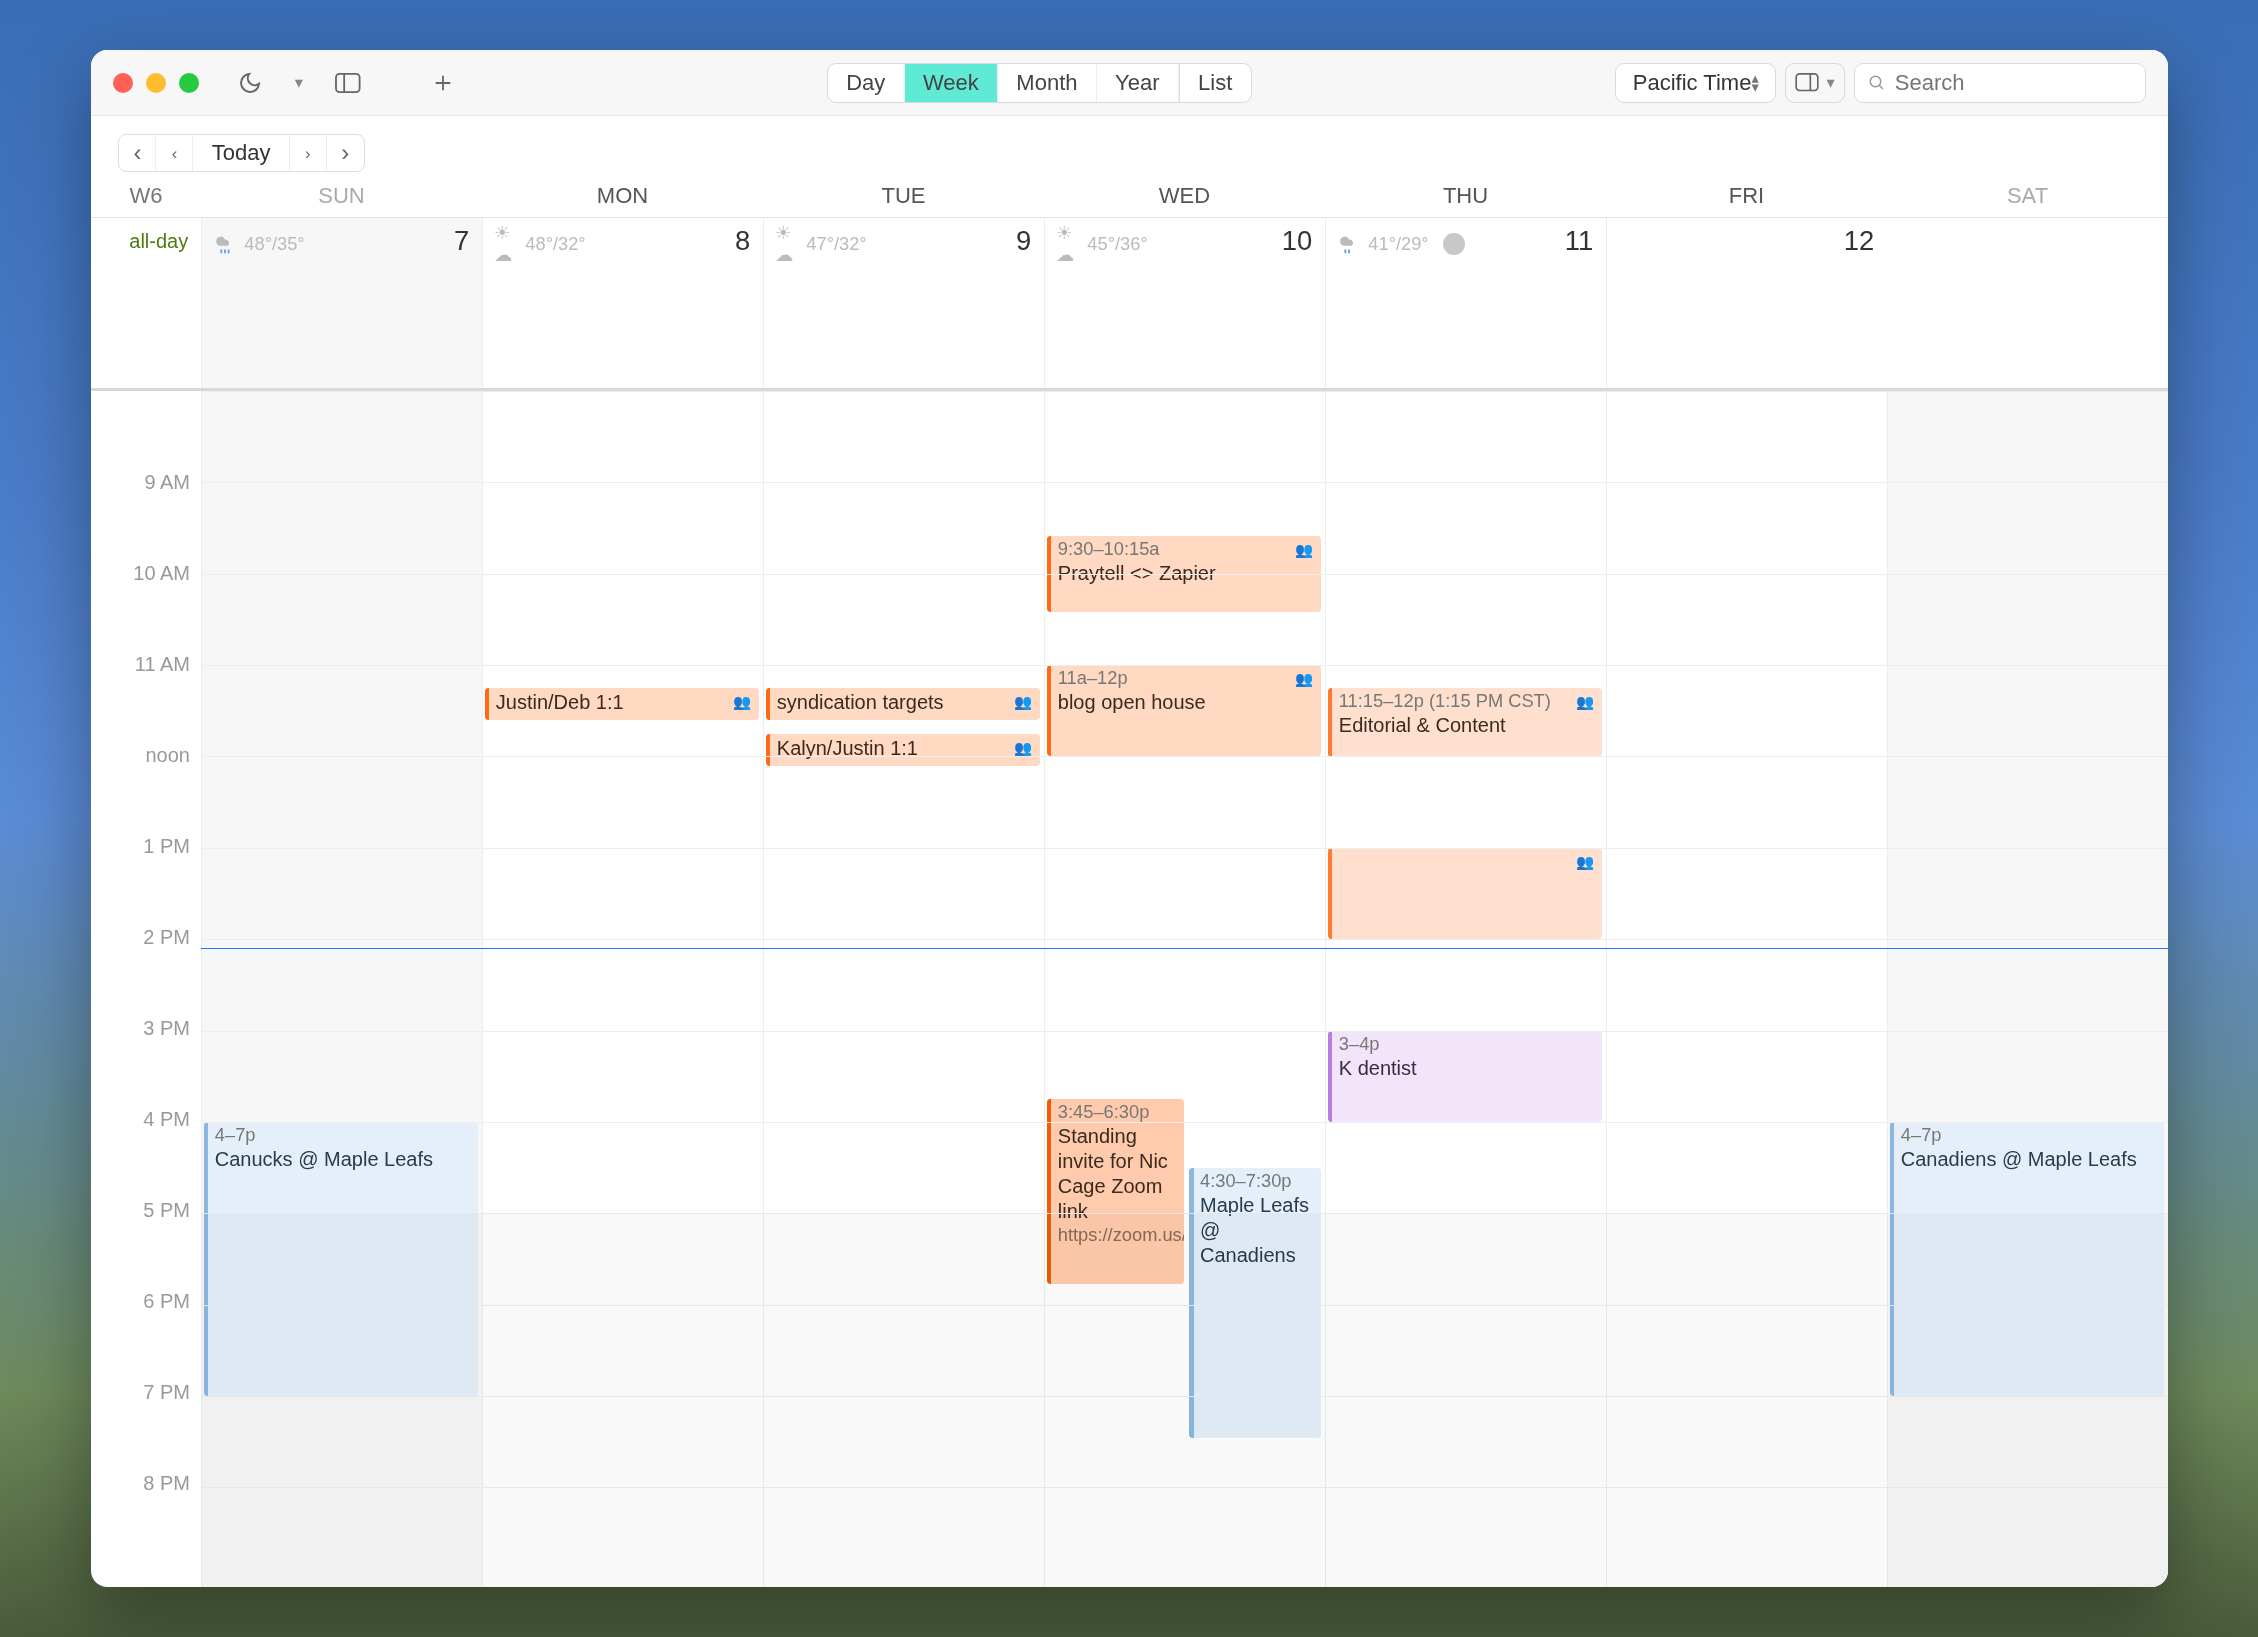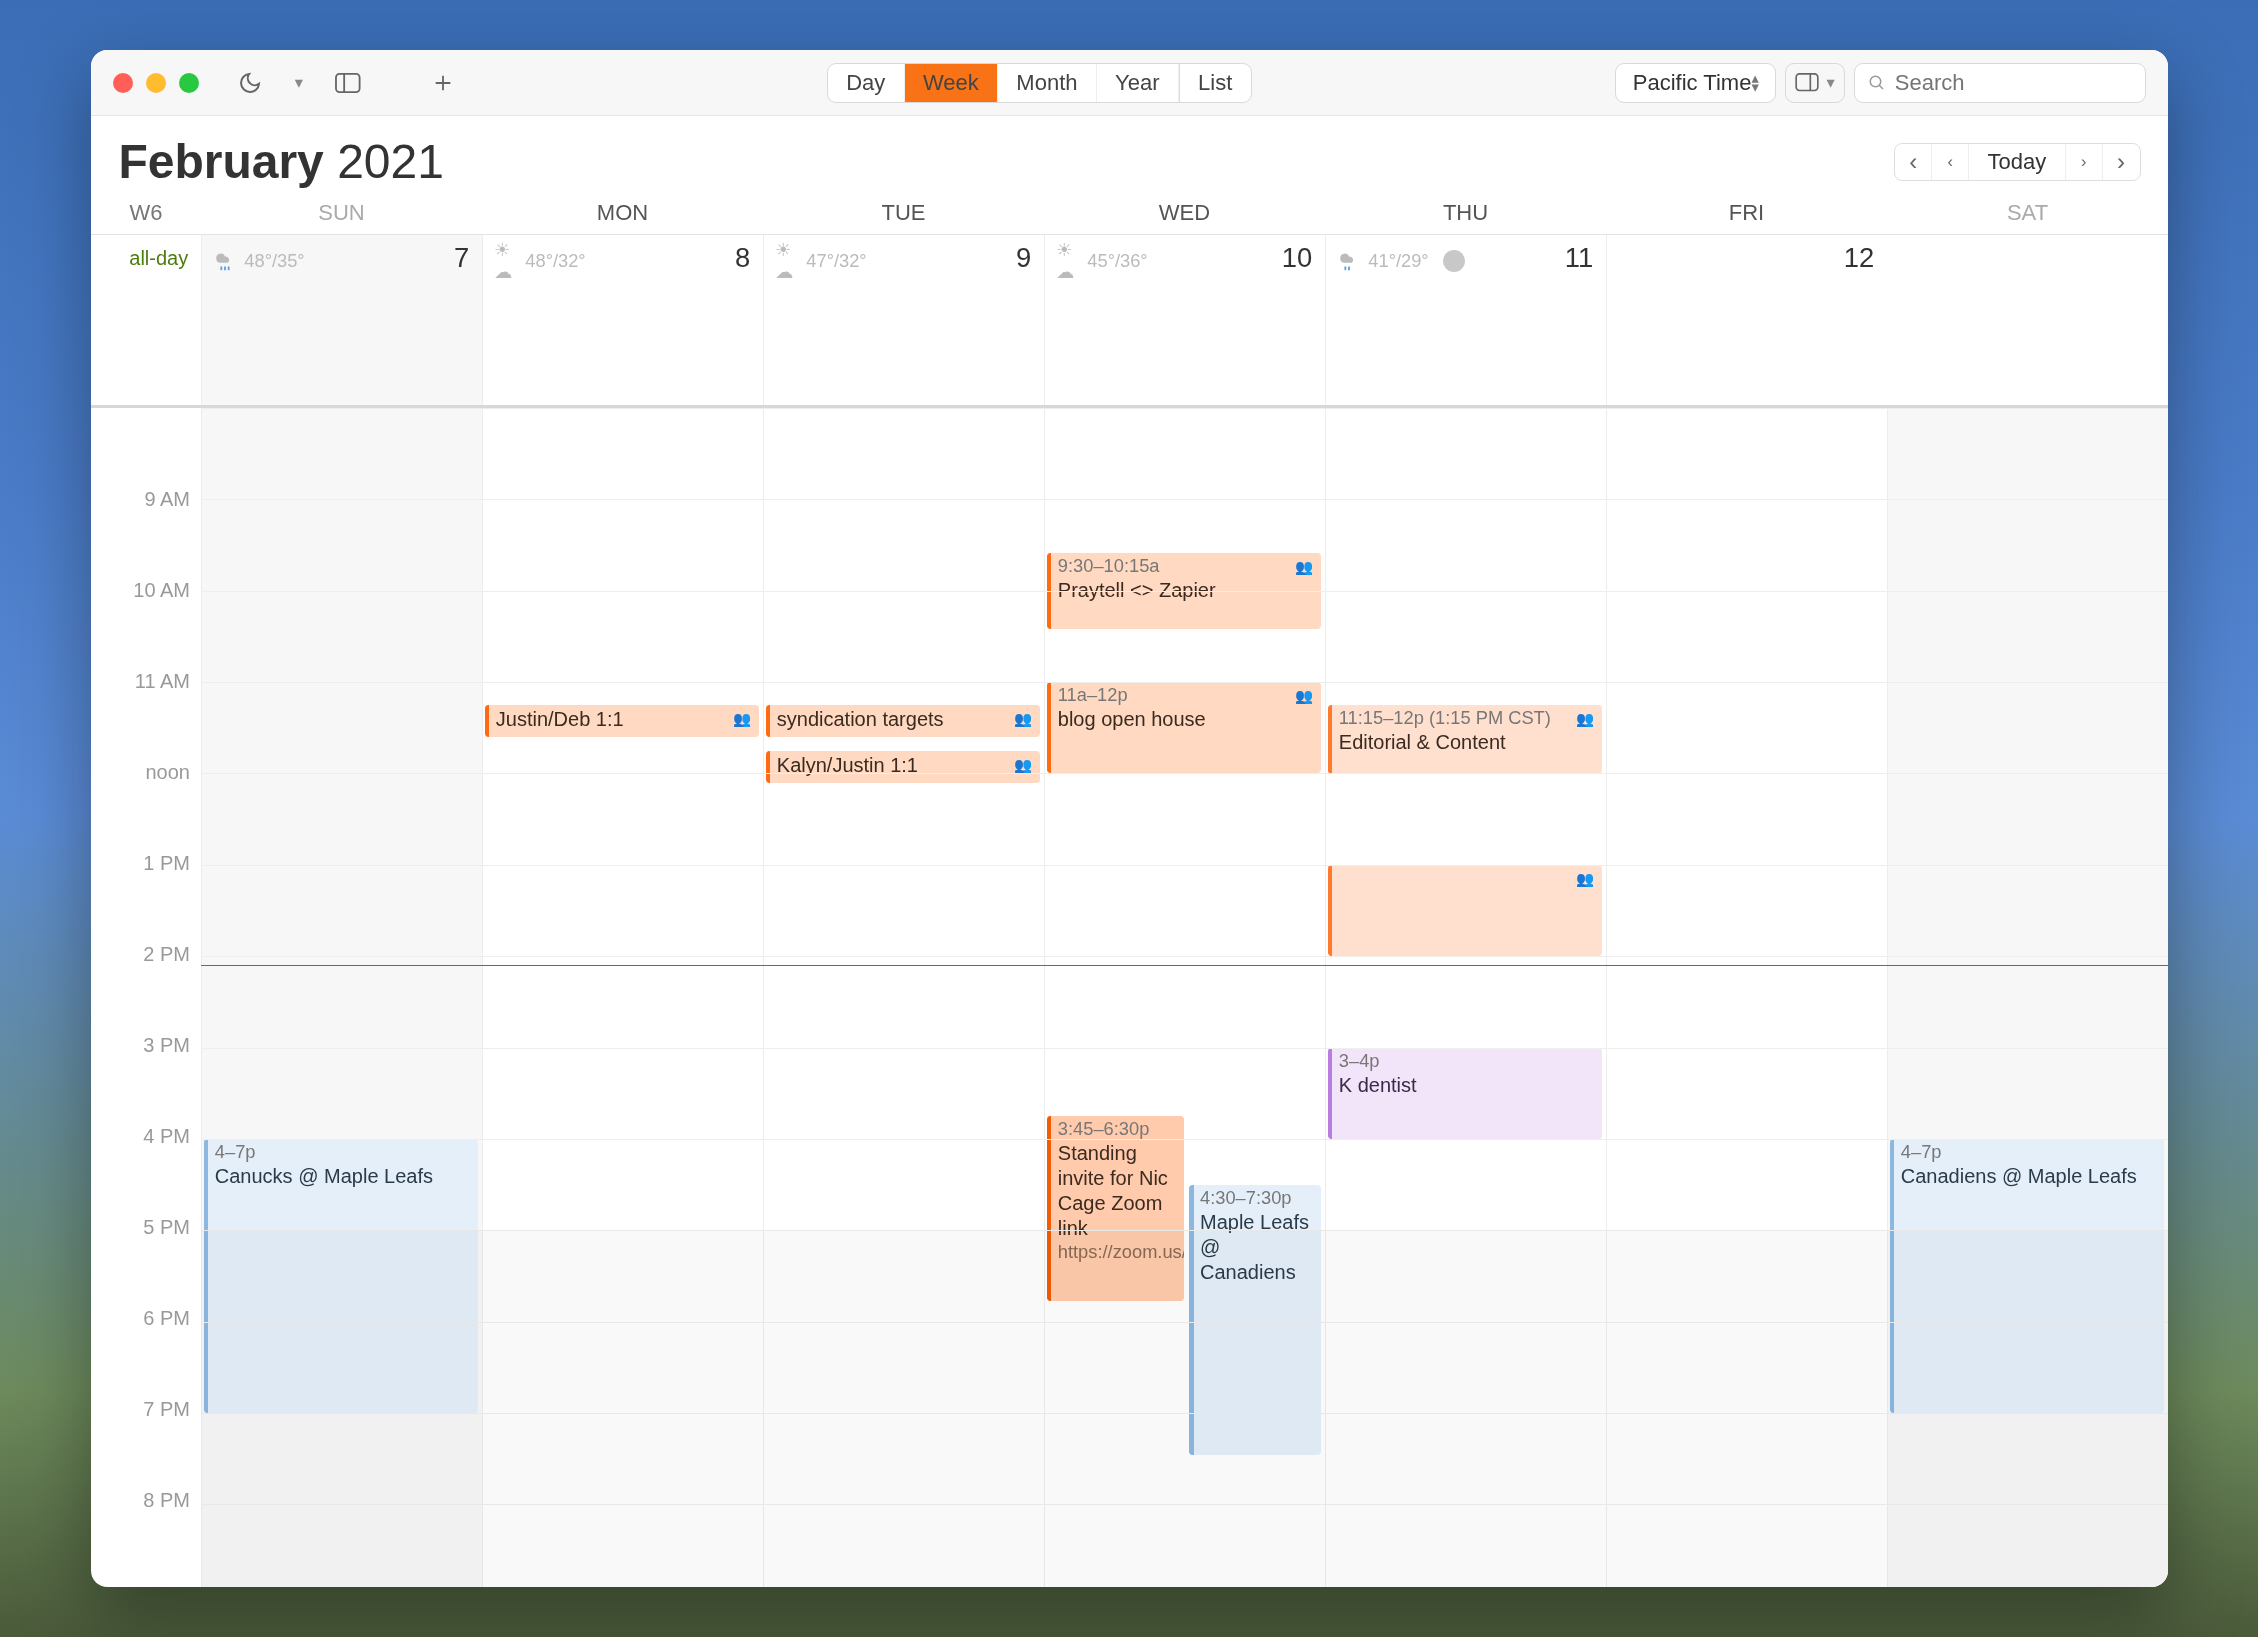--- a/index.html
+++ b/index.html
@@ -49,21 +49,21 @@
     overflow: hidden;
     height: 40px;
     background: #fff;
   }
   .segmented .seg {
     padding: 0 18.3px; display:flex; align-items:center;
     color: #444; font-size: 22px; cursor:pointer;
     border-right: 0.9px solid #eee;
   }
   .segmented .seg:last-child { border-right:none; }
-  .segmented .seg.active { background: #f97316; }
+  .segmented .seg.active { background: #5eead4; }
   .segmented .divider { width:0.9px; background:#ddd; }
   .spacer { flex: 1; }
   .pill-btn {
     border: 0.9px solid #d9d9d9;
     border-radius: 9.1px;
     height: 40px;
     padding: 0 16.4px;
     display: flex;
     align-items: center;
     background: #fff;
@@ -267,24 +267,20 @@
     <div class="search">
       <svg width="20" height="20" viewBox="0 0 24 24" fill="none" stroke="#999" stroke-width="2">
           <circle cx="10" cy="10" r="7"></circle>
           <line x1="20" y1="20" x2="15" y2="15"></line>
         </svg>
       <input placeholder="Search" style="">
     </div>
   </div>
 
   <div class="month-header">
-    <div class="month-title">
-      <span class="strong">February</span>
-      <span style="font-weight:300">2021</span>
-    </div>
     <div class="navgroup">
       <div class="nbtn">‹</div>
       <div class="nbtn" style="font-size:16.4px">‹</div>
       <div class="today">Today</div>
       <div class="nbtn" style="font-size:16.4px">›</div>
       <div class="nbtn" style="border-right:none">›</div>
     </div>
   </div>
 
   <div class="daynames">

